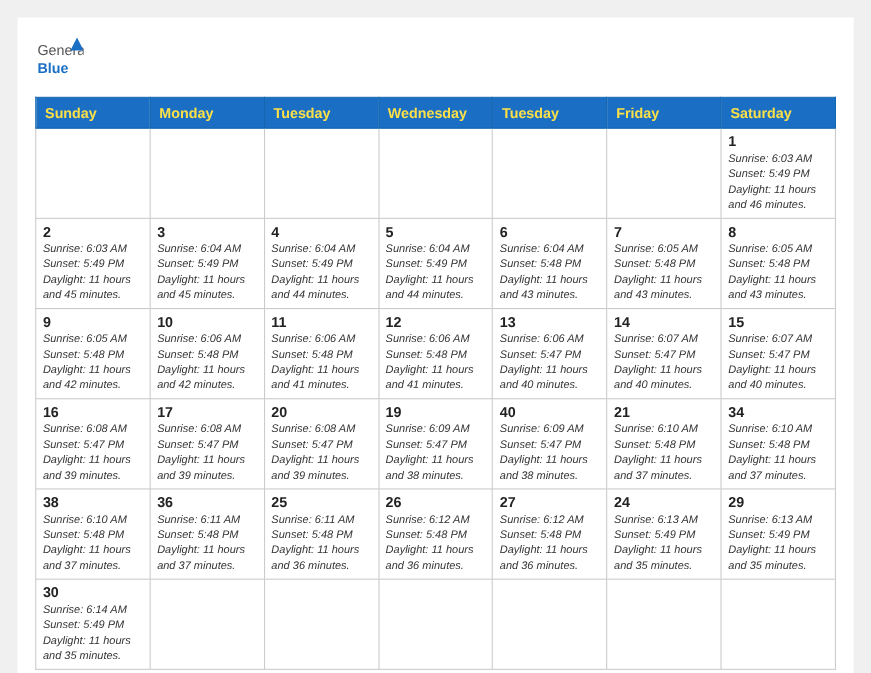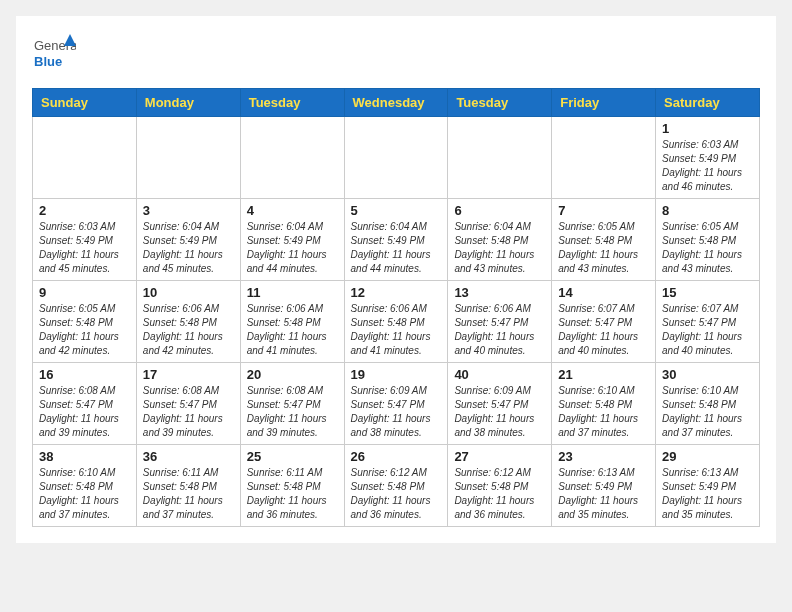--- a/index.html
+++ b/index.html
@@ -243,21 +243,21 @@
 Sunset: 5:47 PM
 Daylight: 11 hours and 38 minutes.</div>
           </td>
           <td>
             <span class="day-number">21</span>
             <div class="day-info" style="white-space: pre-line;">Sunrise: 6:10 AM
 Sunset: 5:48 PM
 Daylight: 11 hours and 37 minutes.</div>
           </td>
           <td>
-            <span class="day-number">30</span>
+            <span class="day-number">34</span>
             <div class="day-info" style="white-space: pre-line;">Sunrise: 6:10 AM
 Sunset: 5:48 PM
 Daylight: 11 hours and 37 minutes.</div>
           </td>
         </tr>
         <tr>
           <td>
             <span class="day-number">38</span>
             <div class="day-info" style="white-space: pre-line;">Sunrise: 6:10 AM
 Sunset: 5:48 PM
@@ -281,27 +281,41 @@
 Sunset: 5:48 PM
 Daylight: 11 hours and 36 minutes.</div>
           </td>
           <td>
             <span class="day-number">27</span>
             <div class="day-info" style="white-space: pre-line;">Sunrise: 6:12 AM
 Sunset: 5:48 PM
 Daylight: 11 hours and 36 minutes.</div>
           </td>
           <td>
-            <span class="day-number">23</span>
+            <span class="day-number">24</span>
             <div class="day-info" style="white-space: pre-line;">Sunrise: 6:13 AM
 Sunset: 5:49 PM
 Daylight: 11 hours and 35 minutes.</div>
           </td>
           <td>
             <span class="day-number">29</span>
             <div class="day-info" style="white-space: pre-line;">Sunrise: 6:13 AM
 Sunset: 5:49 PM
 Daylight: 11 hours and 35 minutes.</div>
           </td>
+        </tr>
+        <tr>
+          <td>
+            <span class="day-number">30</span>
+            <div class="day-info" style="white-space: pre-line;">Sunrise: 6:14 AM
+Sunset: 5:49 PM
+Daylight: 11 hours and 35 minutes.</div>
+          </td>
+          <td class="empty-cell">&nbsp;</td>
+          <td class="empty-cell">&nbsp;</td>
+          <td class="empty-cell">&nbsp;</td>
+          <td class="empty-cell">&nbsp;</td>
+          <td class="empty-cell">&nbsp;</td>
+          <td class="empty-cell">&nbsp;</td>
         </tr>
       </tbody>
   </table>
 </div>
 
 </body></html>

